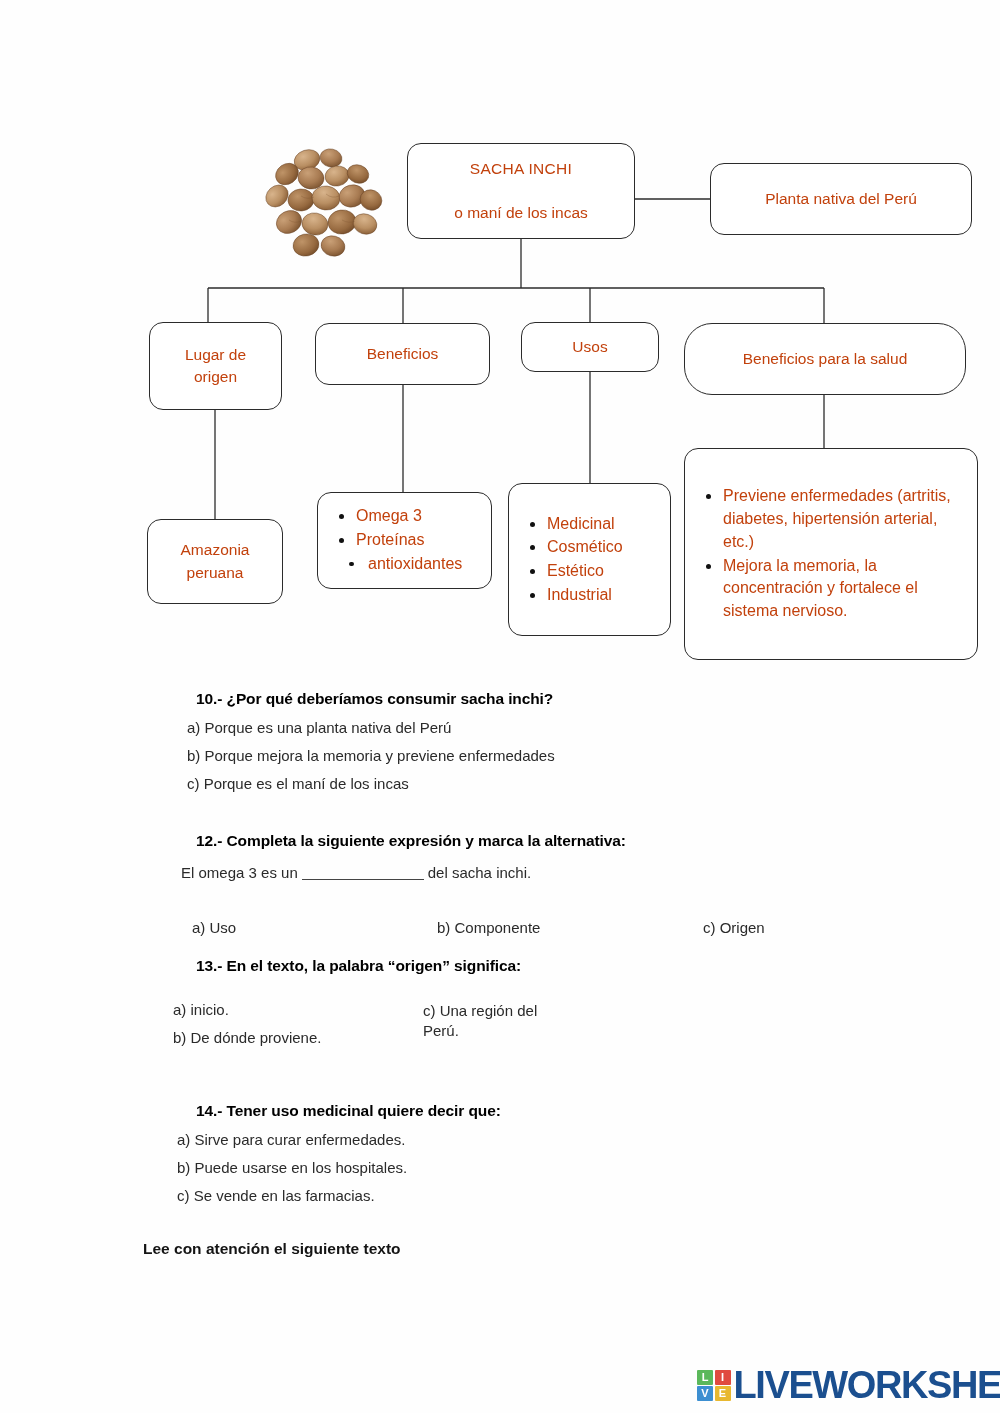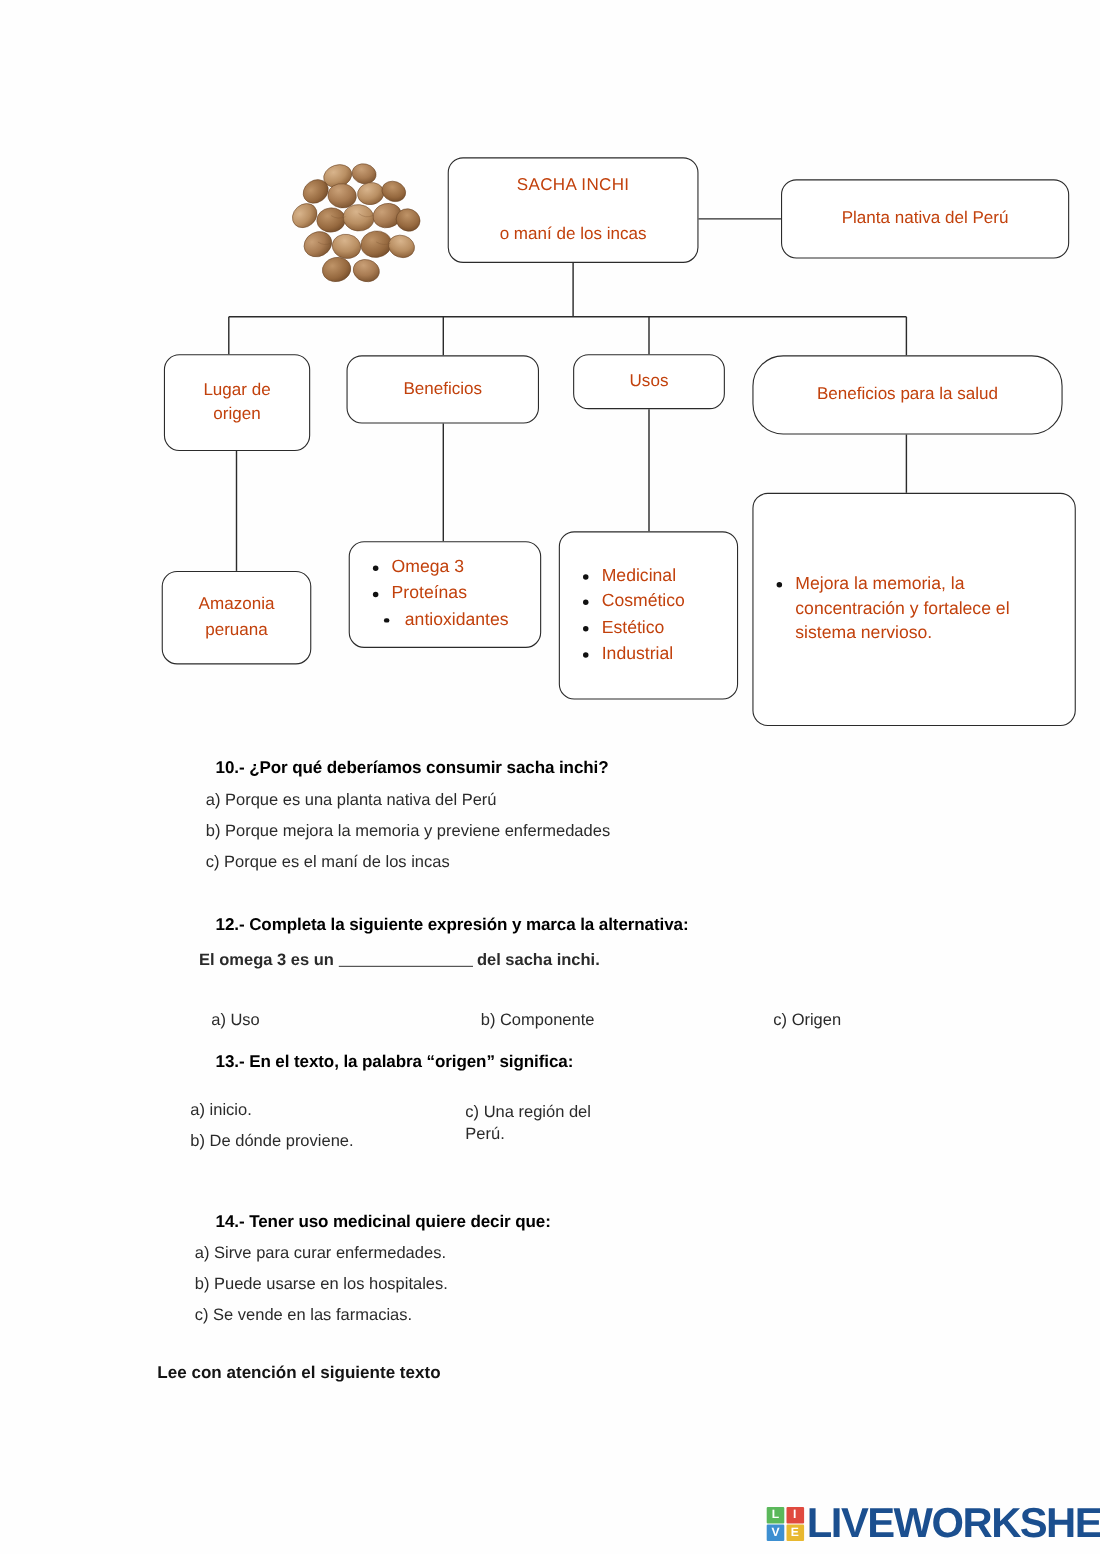--- a/index.html
+++ b/index.html
@@ -134,21 +134,20 @@
   #q10 { left: 155px; top: 690px; }
   #q10 .qopt { margin-left: 32px; margin-top: 11px; }
 
   #q12 { left: 155px; top: 832px; }
   #q12 .fillrow {
     margin-left: 26px;
     margin-top: 14px;
     font-size: 15px;
     color: #2a2a2a;
     white-space: nowrap;
-    font-weight: bold;
   }
   .blankline {
     display: inline-block;
     width: 122px;
     border-bottom: 1.3px solid #444;
     margin: 0 4px;
     vertical-align: -2px;
   }
   #q12 .optrow {
     margin-top: 38px;
@@ -335,20 +334,21 @@
       <ul>
         <li>Medicinal</li>
         <li>Cosmético</li>
         <li>Estético</li>
         <li>Industrial</li>
       </ul>
     </div>
 
     <div class="node list" id="node-benef-l">
       <ul>
+        <li>Previene enfermedades (artritis, diabetes, hipertensión arterial, etc.)</li>
         <li>Mejora la memoria, la concentración y fortalece el sistema nervioso.</li>
       </ul>
     </div>
   </div>
 
   <div class="qblock" id="q10">
     <div class="qtitle">10.- ¿Por qué deberíamos consumir sacha inchi?</div>
     <div class="qopt">a) Porque es una planta nativa del Perú</div>
     <div class="qopt">b) Porque mejora la memoria y previene enfermedades</div>
     <div class="qopt">c) Porque es el maní de los incas</div>

